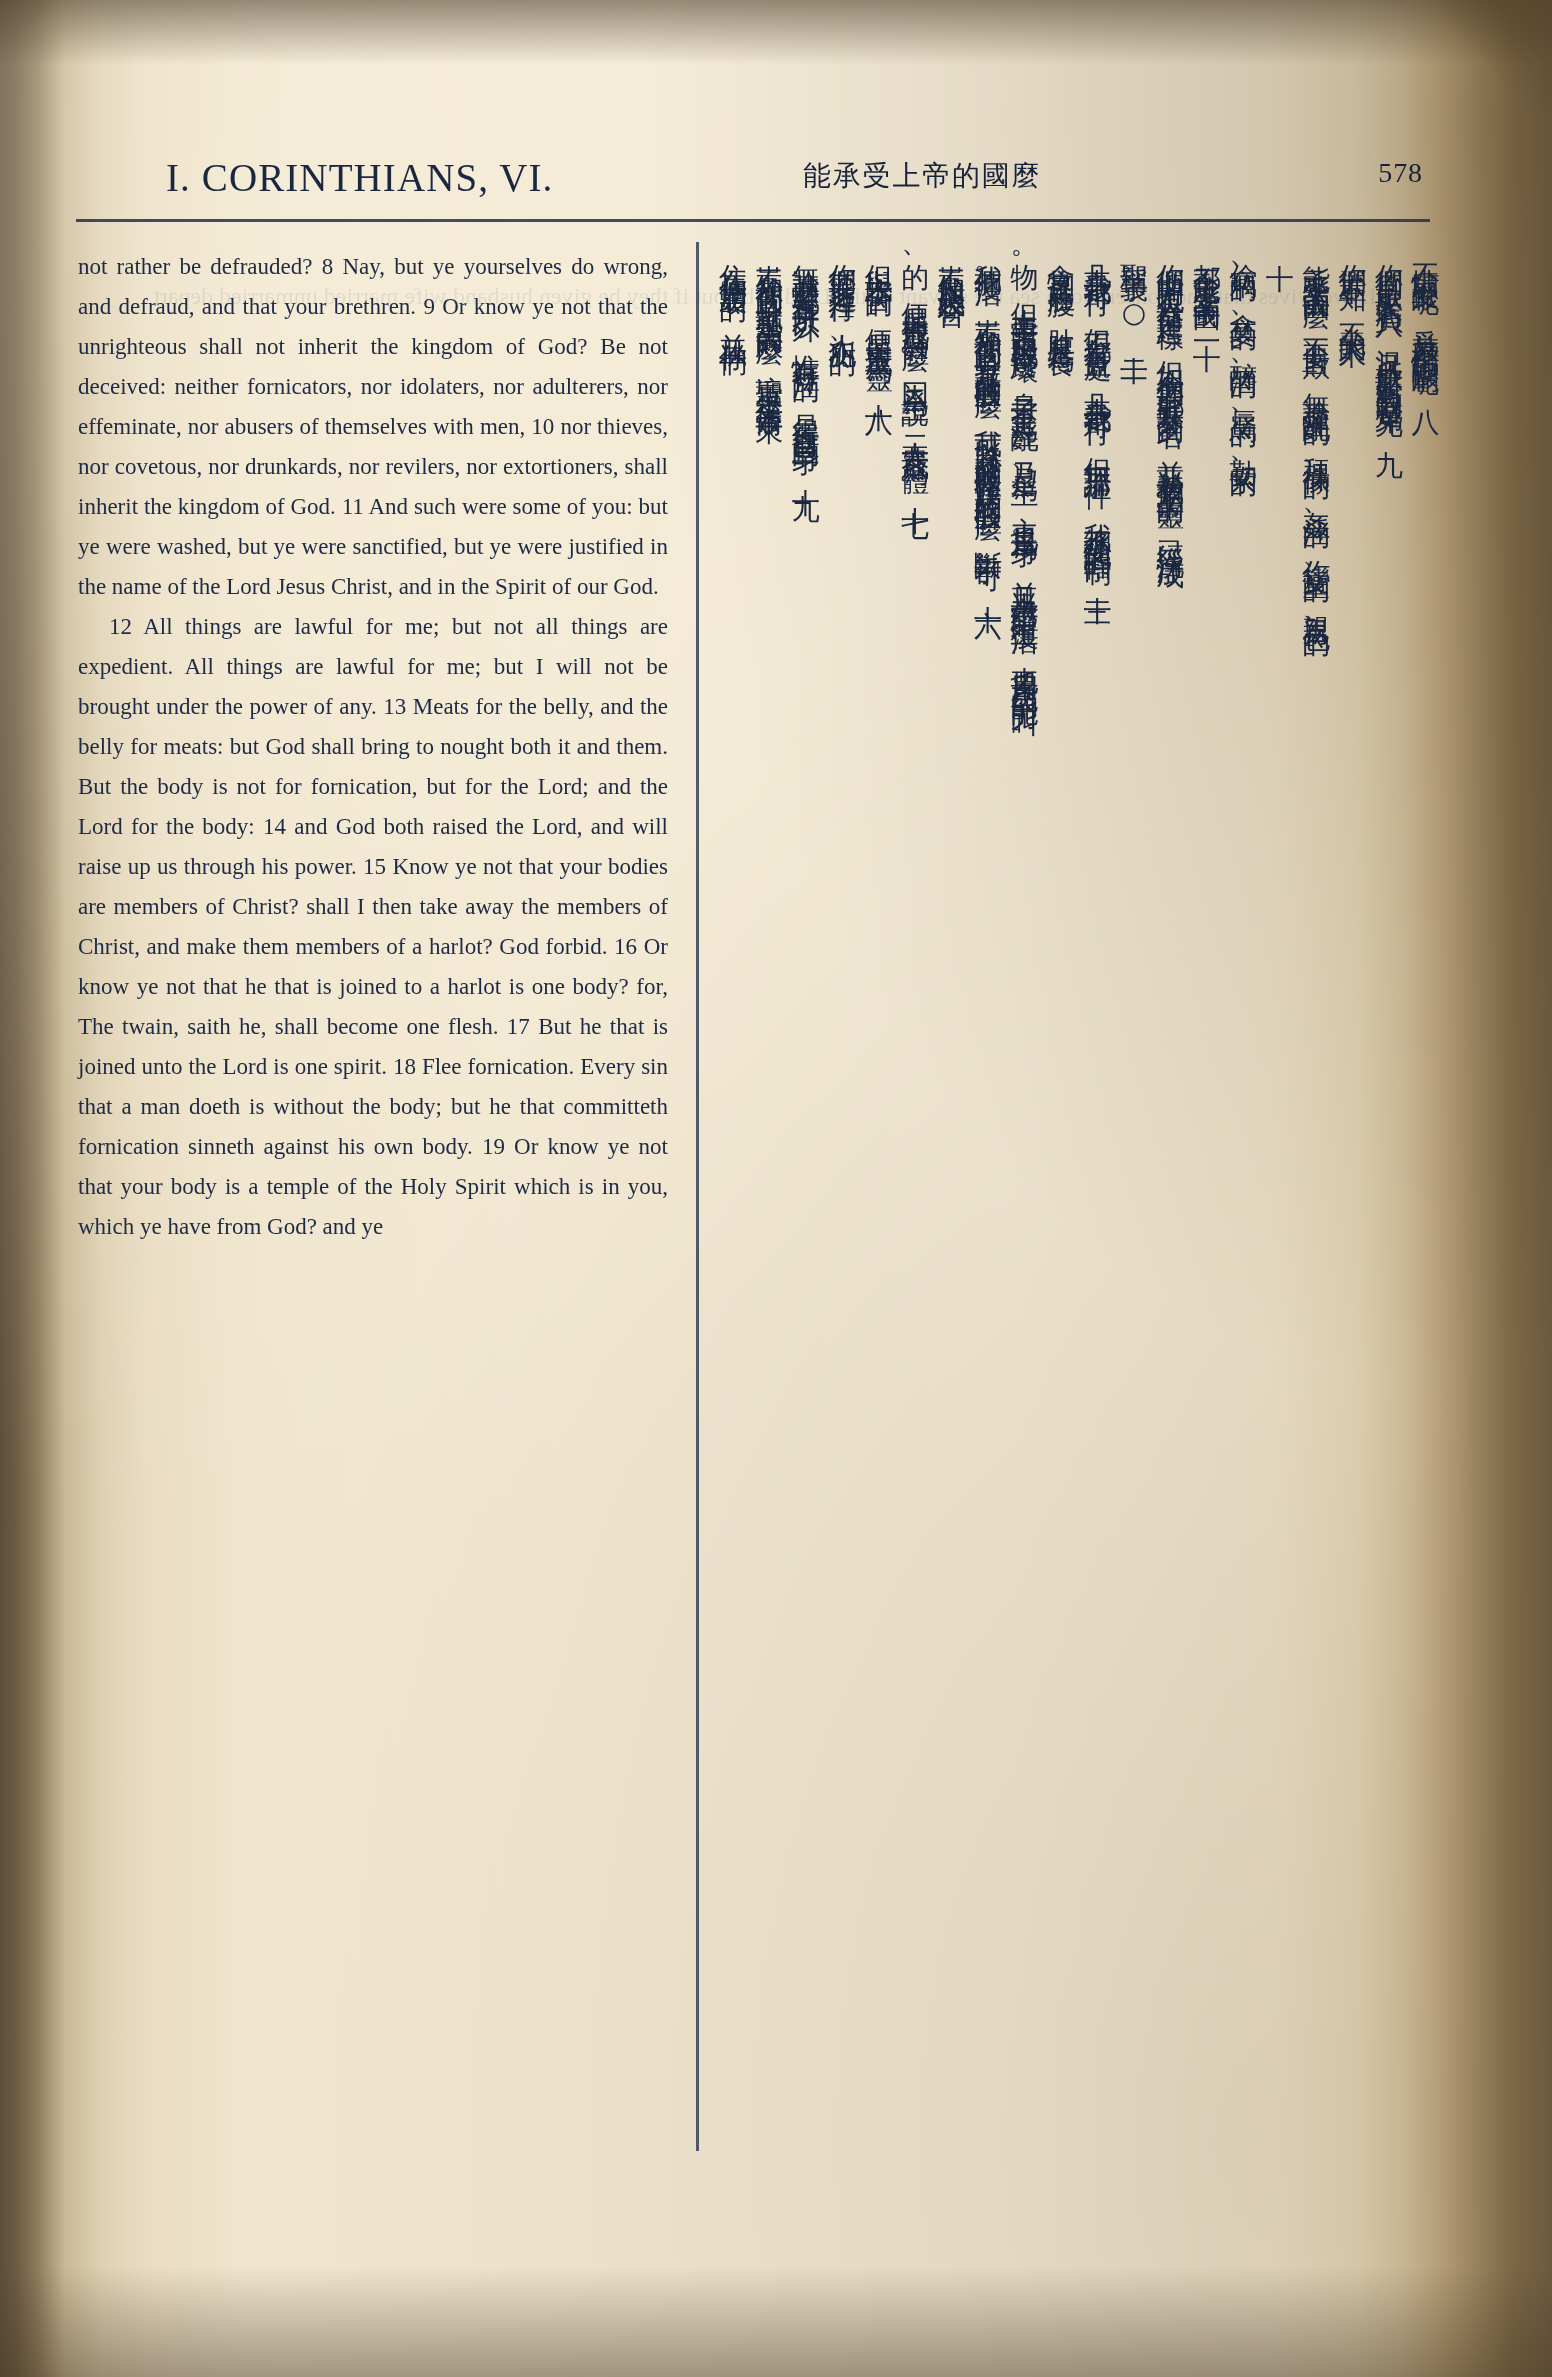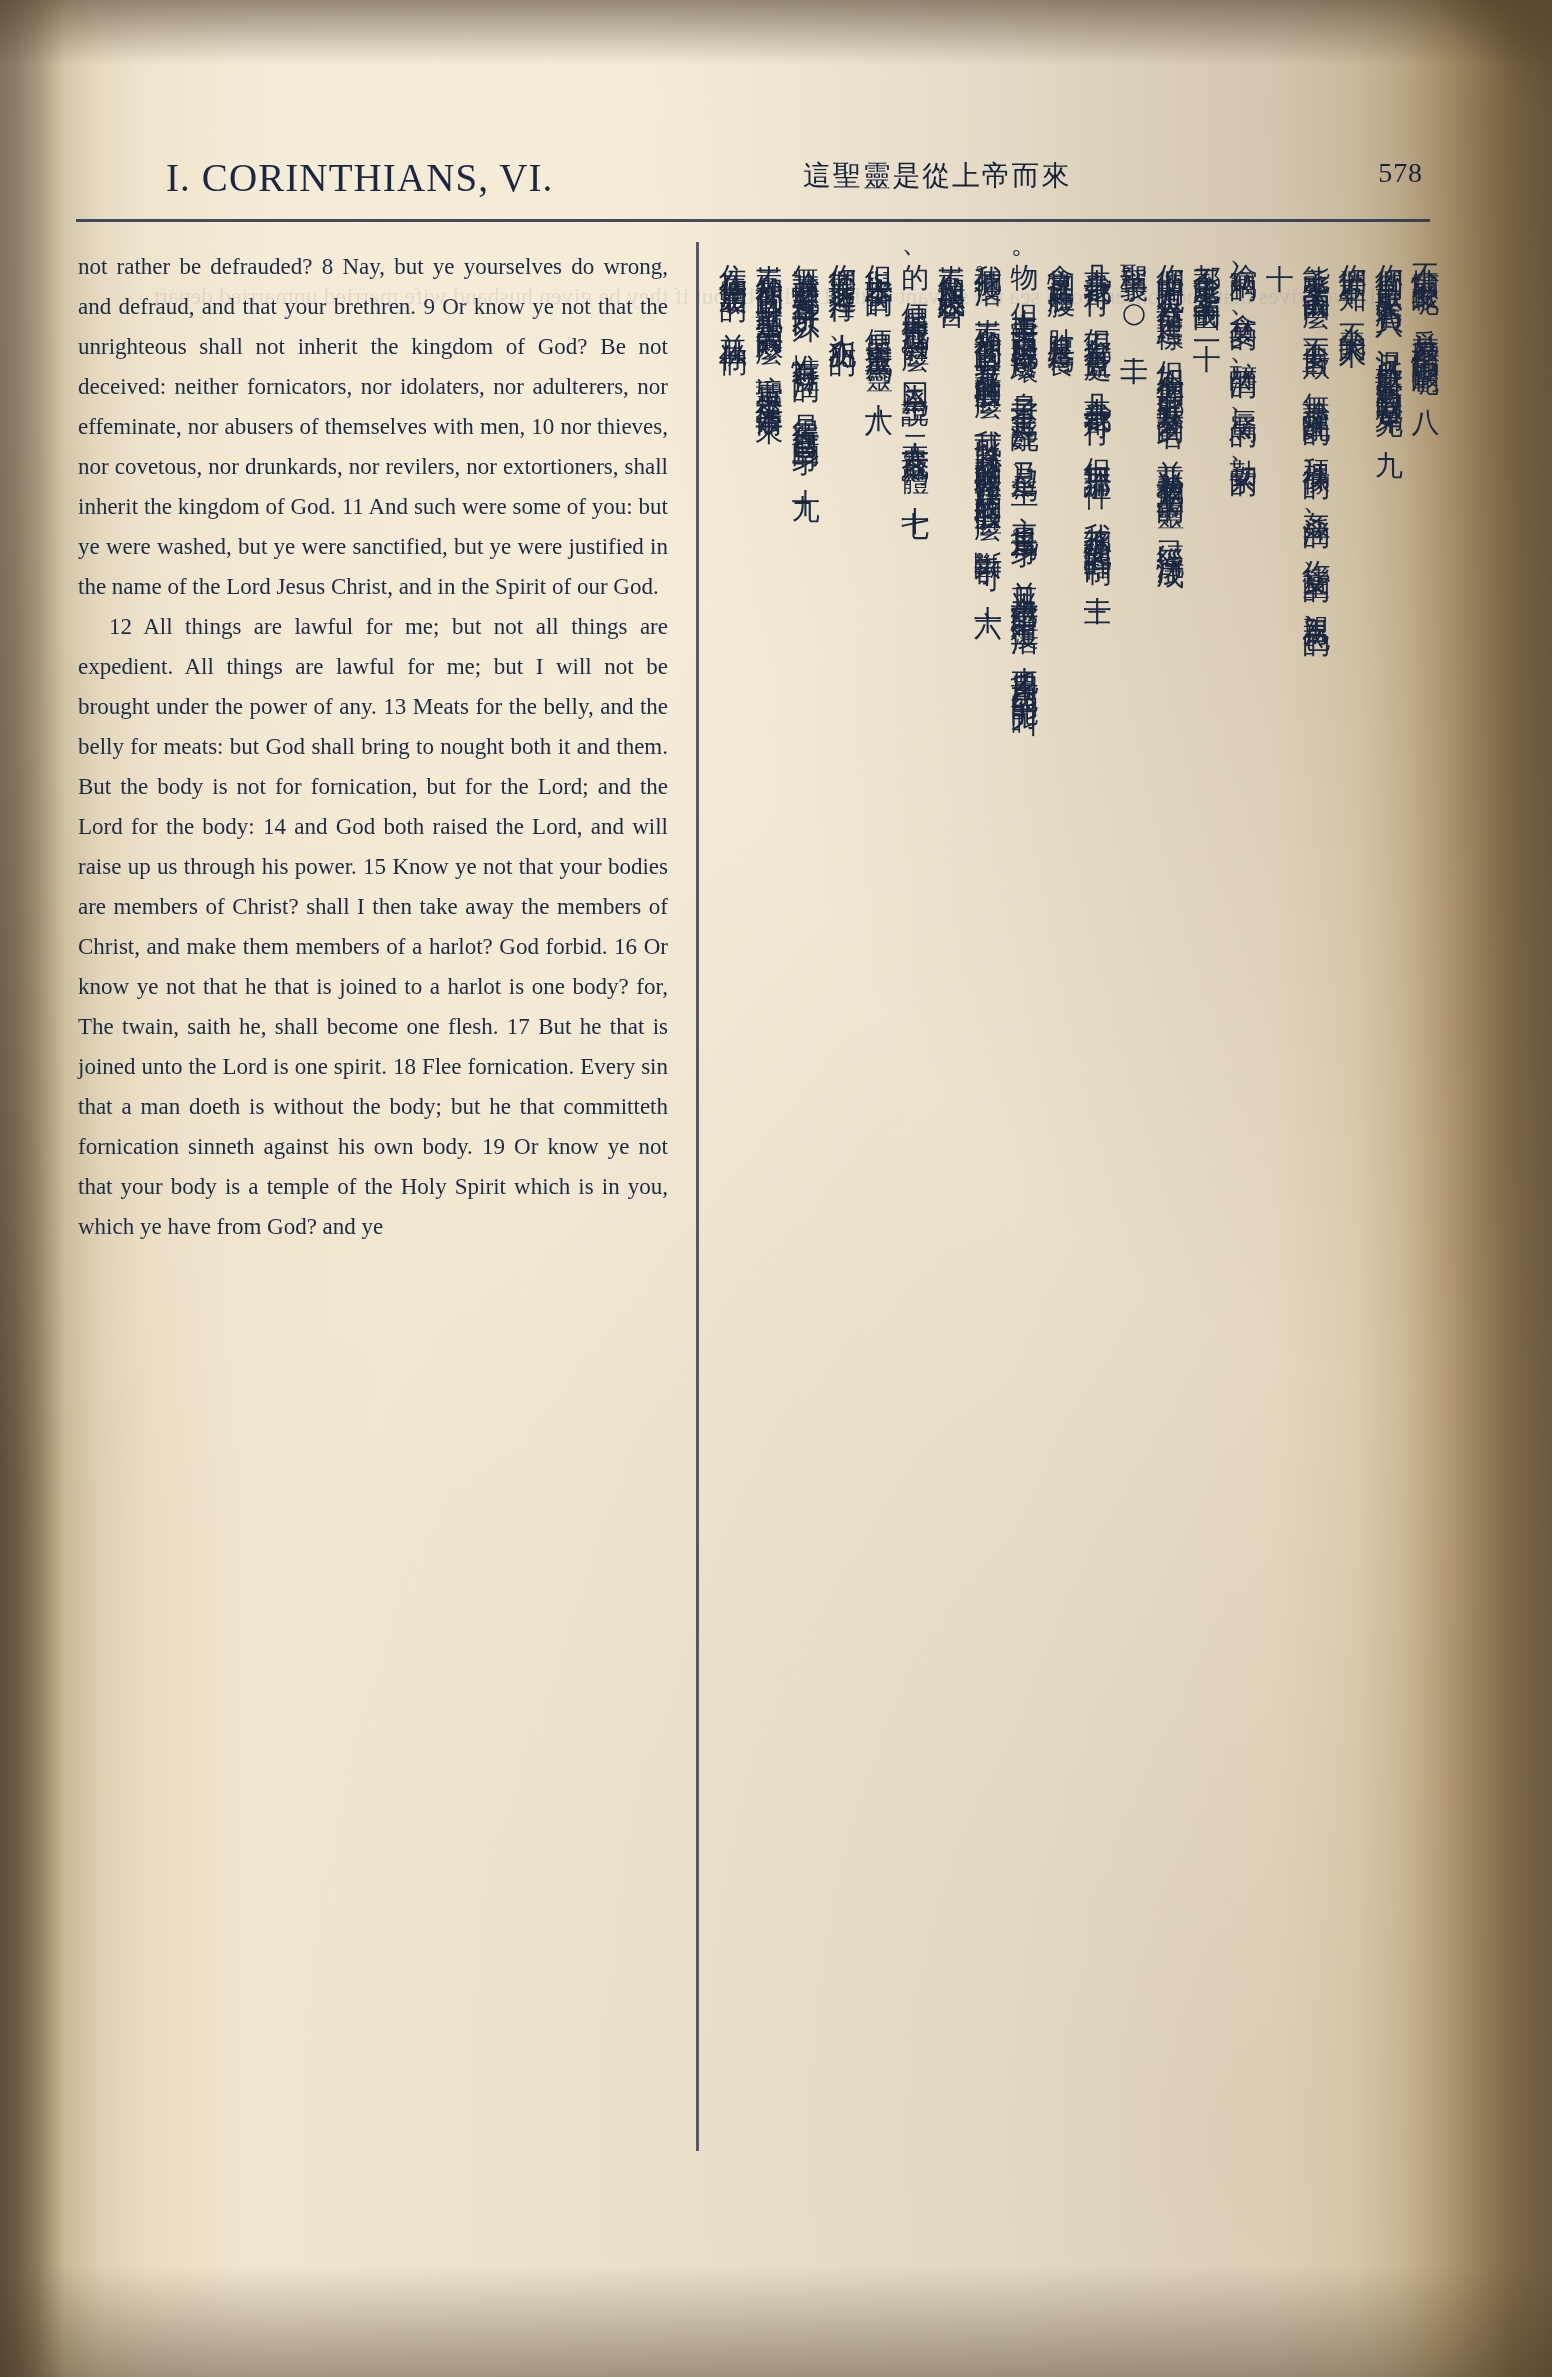--- a/index.html
+++ b/index.html
@@ -188,21 +188,21 @@
 </head>
 <body>
 
 <div class="book">
   <div class="grain"></div>
 
   <div class="showthrough">VII. two wives that one consent for a sea the servant of the Lord to be but if they be given husband wife married unmarried depart</div>
 
   <div class="header">
     <div class="running-head-left">I. CORINTHIANS, VI.</div>
-    <div class="running-head-cjk">這聖靈是從上帝而來</div>
+    <div class="running-head-cjk">能承受上帝的國麼</div>
     <div class="page-number">578</div>
   </div>
 
   <div class="rule"></div>
   <div class="col-divider"></div>
 
   <div class="english-col">
     <p><span>not rather be defrauded?  8 Nay, but ye yourselves do wrong, and defraud, and that your brethren. 9 Or know ye not that the unrighteous shall not inherit the kingdom of God?  Be not deceived: neither fornicators, nor idolaters, nor adulterers, nor effeminate, nor abusers of themselves with men,  10 nor thieves, nor covetous, nor drunkards, nor revilers, nor extortioners, shall inherit the kingdom of God. 11 And such were some of you: but ye were washed, but ye were sanctified, but ye were justified in the name of the Lord Jesus Christ, and in the Spirit of our God.</span></p>
     <p class="indent"><span>12 All things are lawful for me; but not all things are expedient. All things are lawful for me; but I will not be brought under the power of any.  13 Meats for the belly, and the belly for meats: but God shall bring to nought both it and them.  But the body is not for fornication, but for the Lord; and the Lord for the body: 14 and God both raised the Lord, and will raise up us through his power.  15 Know ye not that your bodies are members of Christ? shall I then take away the members of Christ, and make them members of a harlot? God forbid.  16 Or know ye not that he that is joined to a harlot is one body? for, The twain, saith he, shall become one flesh.  17 But he that is joined unto the Lord is one spirit.  18 Flee fornication.  Every sin that a man doeth is without the body; but he that committeth fornication sinneth against his own body.  19 Or know ye not that your body is a temple of the Holy Spirit which is in you, which ye have from God? and ye</span></p>
   </div>

